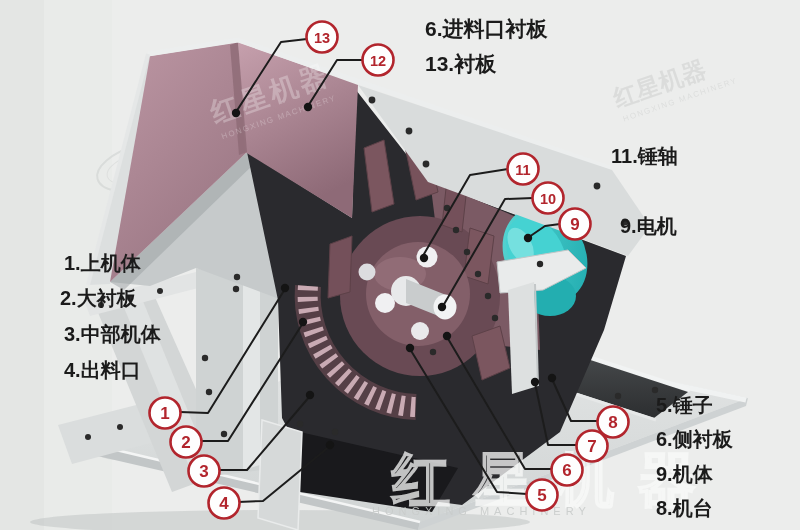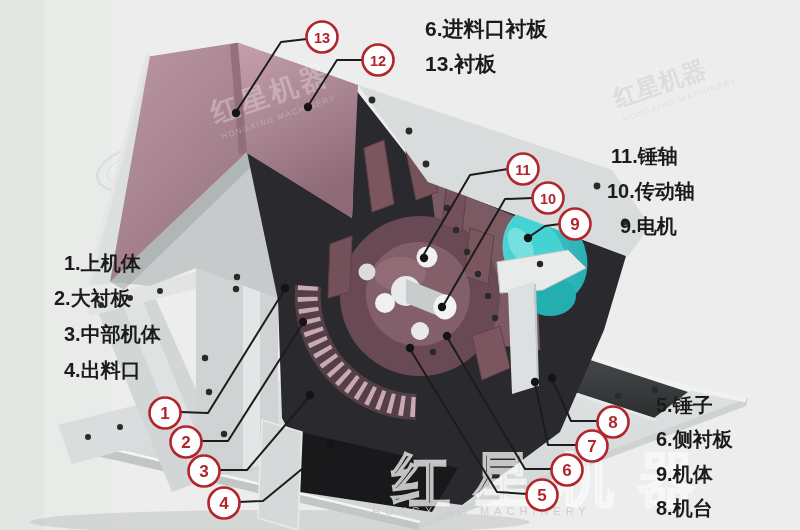--- a/index.html
+++ b/index.html
@@ -302,29 +302,28 @@
           <text x="378" y="65.5" font-size="14.5" fill="#b2252d">12</text>
         </g>
     <g>
           <circle cx="322" cy="37" r="15.5" fill="#fefefe" stroke="#b2252d" stroke-width="2.6"></circle>
           <text x="322" y="42.5" font-size="14.5" fill="#b2252d">13</text>
         </g>
   </g>
 </svg>
 
 <div class="lbl" style="left:64px;top:253px;">1.上机体</div>
-<div class="lbl" style="left:54px;top:288px;">2.大衬板</div>
+<div class="lbl" style="left:60px;top:288px;">2.大衬板</div>
 <div class="lbl" style="left:64px;top:324px;">3.中部机体</div>
 <div class="lbl" style="left:64px;top:360px;">4.出料口</div>
 
 <div class="lbl" style="left:656px;top:395px;">5.锤子</div>
 <div class="lbl" style="left:656px;top:429px;">6.侧衬板</div>
 <div class="lbl" style="left:656px;top:464px;">9.机体</div>
 <div class="lbl" style="left:656px;top:498px;">8.机台</div>
 
 <div class="lbl" style="left:620px;top:216px;">9.电机</div>
-<div class="lbl" style="left:607px;top:181px;">10.传动轴</div>
 <div class="lbl" style="left:611px;top:146px;">11.锤轴</div>
 
 <div class="lbl big" style="left:425px;top:18px;">6.进料口衬板</div>
 <div class="lbl big" style="left:425px;top:53px;">13.衬板</div>
 
 </div>
 
 </body></html>

